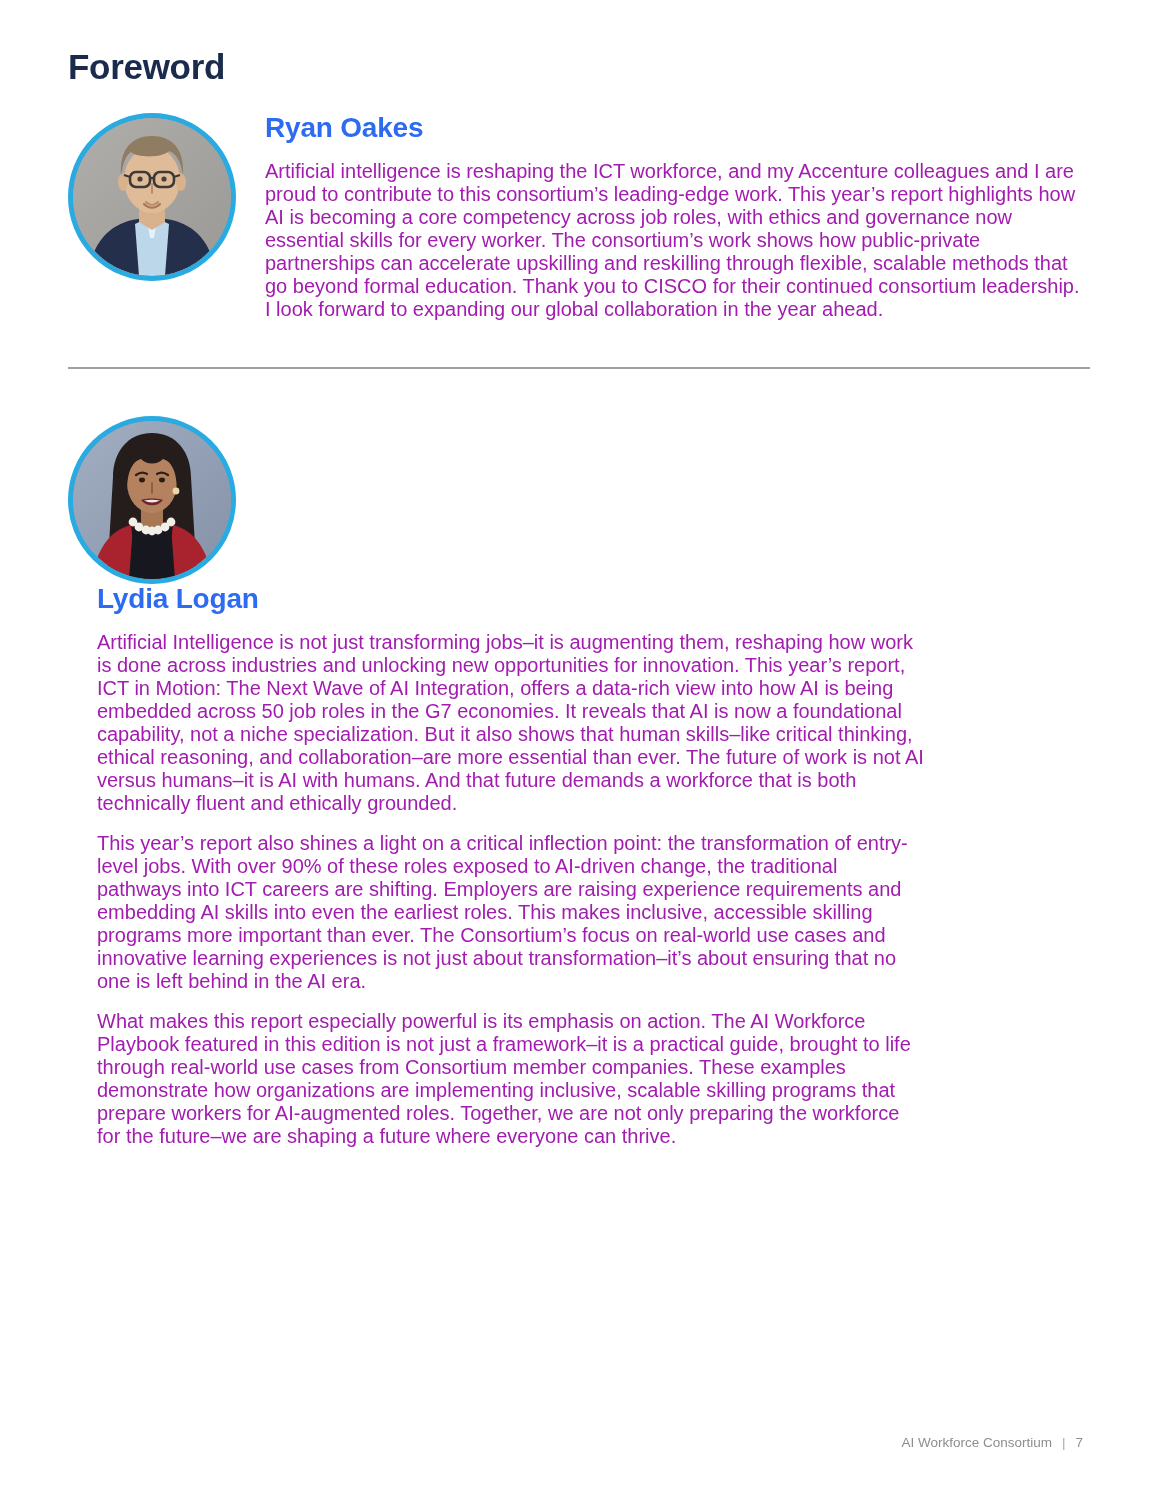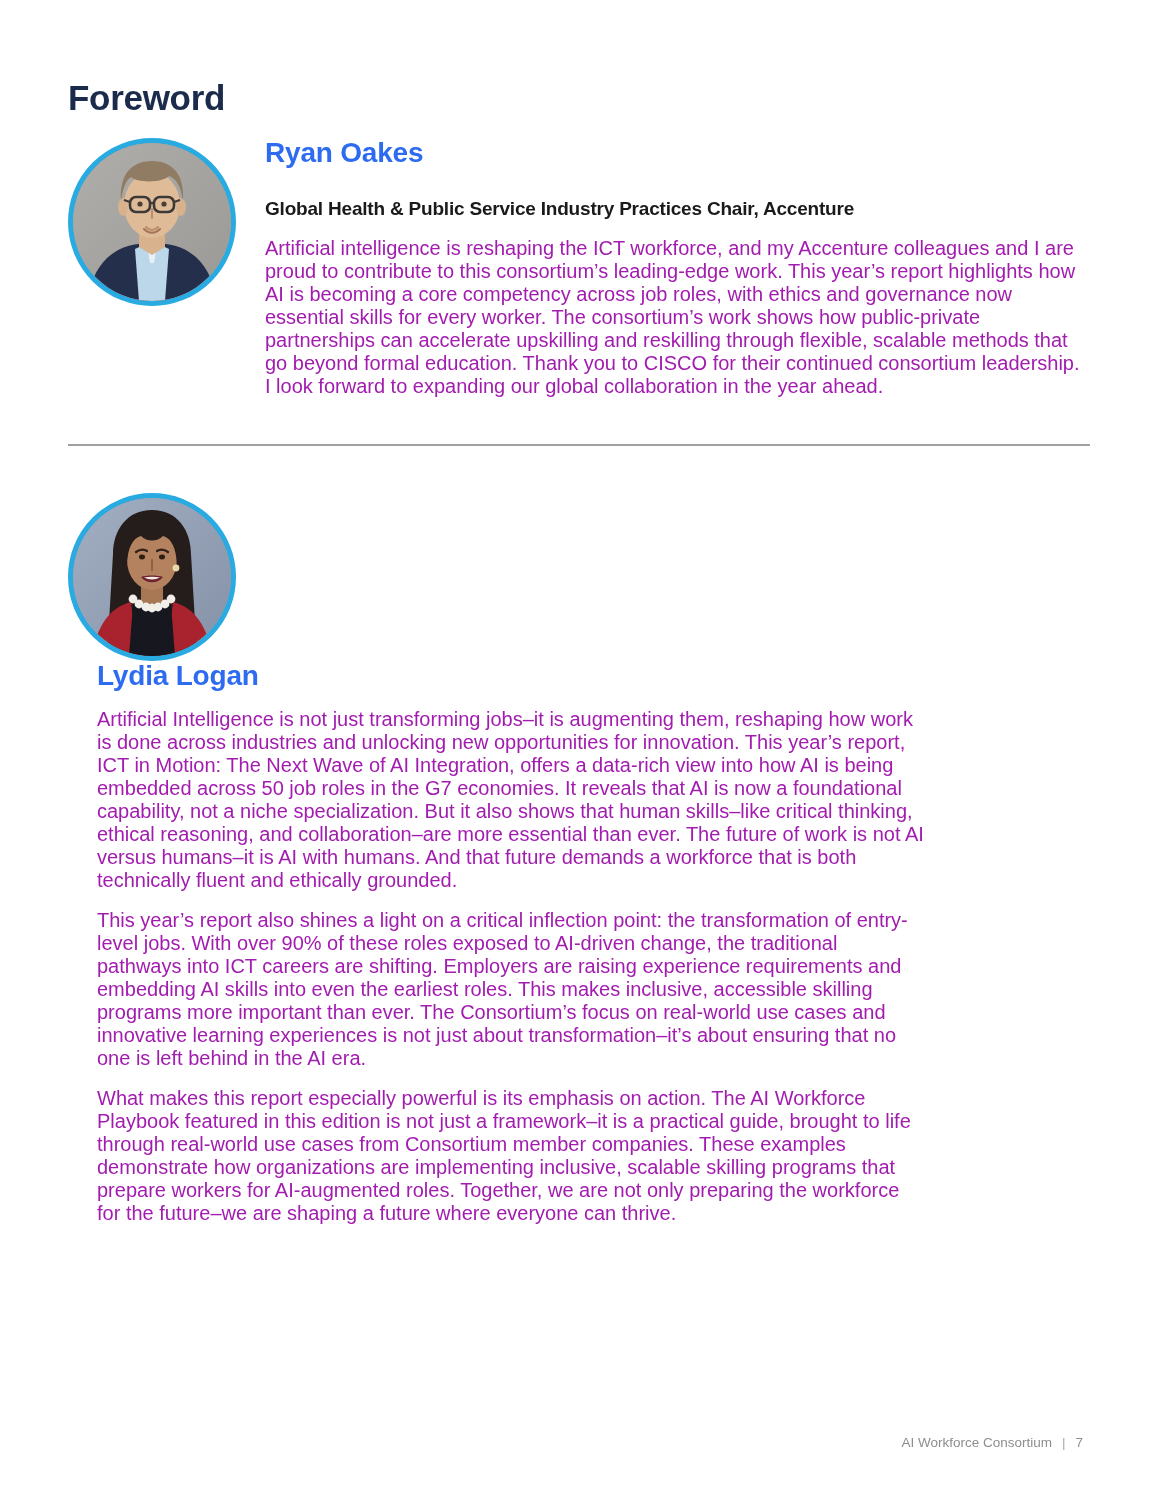--- a/index.html
+++ b/index.html
@@ -9,33 +9,33 @@
     color: #3f3f3f;
   }
   .page {
     position: relative;
     width: 1159px;
     height: 1500px;
     background: #ffffff;
     overflow: hidden;
   }
   .content {
-    padding: 78px 69px 0 68px;
+    padding: 47px 69px 0 68px;
   }
   .page-title {
     font-size: 35px;
     font-weight: 700;
     letter-spacing: -0.3px;
     color: #1b2b4c;
     line-height: 1.15;
   }
   .entry {
     display: flex;
     align-items: flex-start;
-    margin-top: 20px;
+    margin-top: 26px;
   }
   .entry.second { margin-top: 47px; flex-direction: column; }
   .avatar {
     flex: 0 0 auto;
     width: 168px;
     height: 168px;
     border-radius: 50%;
     border: 5px solid #29abe2;
     overflow: hidden;
     background: #9aa0a8;
@@ -139,21 +139,20 @@
             <circle cx="67" cy="61" r="2.6" fill="#4a3f36"></circle>
             <circle cx="91" cy="61" r="2.6" fill="#4a3f36"></circle>
 
             <path d="M79,66 L79,75 M73,84 C77,88 81,88 85,84" stroke="#b98e68" stroke-width="2" fill="none" stroke-linecap="round"></path>
             <path d="M71,86 C76,91 82,91 87,86" stroke="#a8765a" stroke-width="2.2" fill="none" stroke-linecap="round"></path>
           </g>
         </svg>
       </div>
       <div class="entry-text">
         <h2 class="author-name">Ryan Oakes</h2>
-        <h3 class="author-role">Global Health &amp; Public Service Industry Practices Chair, Accenture</h3>
         <div class="bio">
           <p>Artificial intelligence is reshaping the ICT workforce, and my Accenture colleagues and I are proud to contribute to this consortium’s leading-edge work. This year’s report highlights how AI is becoming a core competency across job roles, with ethics and governance now essential skills for every worker. The consortium’s work shows how public-private partnerships can accelerate upskilling and reskilling through flexible, scalable methods that go beyond formal education.  Thank you to CISCO for their continued consortium leadership. I look forward to expanding our global collaboration in the year ahead.</p>
         </div>
       </div>
     </section>
 
     <hr class="divider">
 
     <section class="entry second">
       <div class="avatar">

